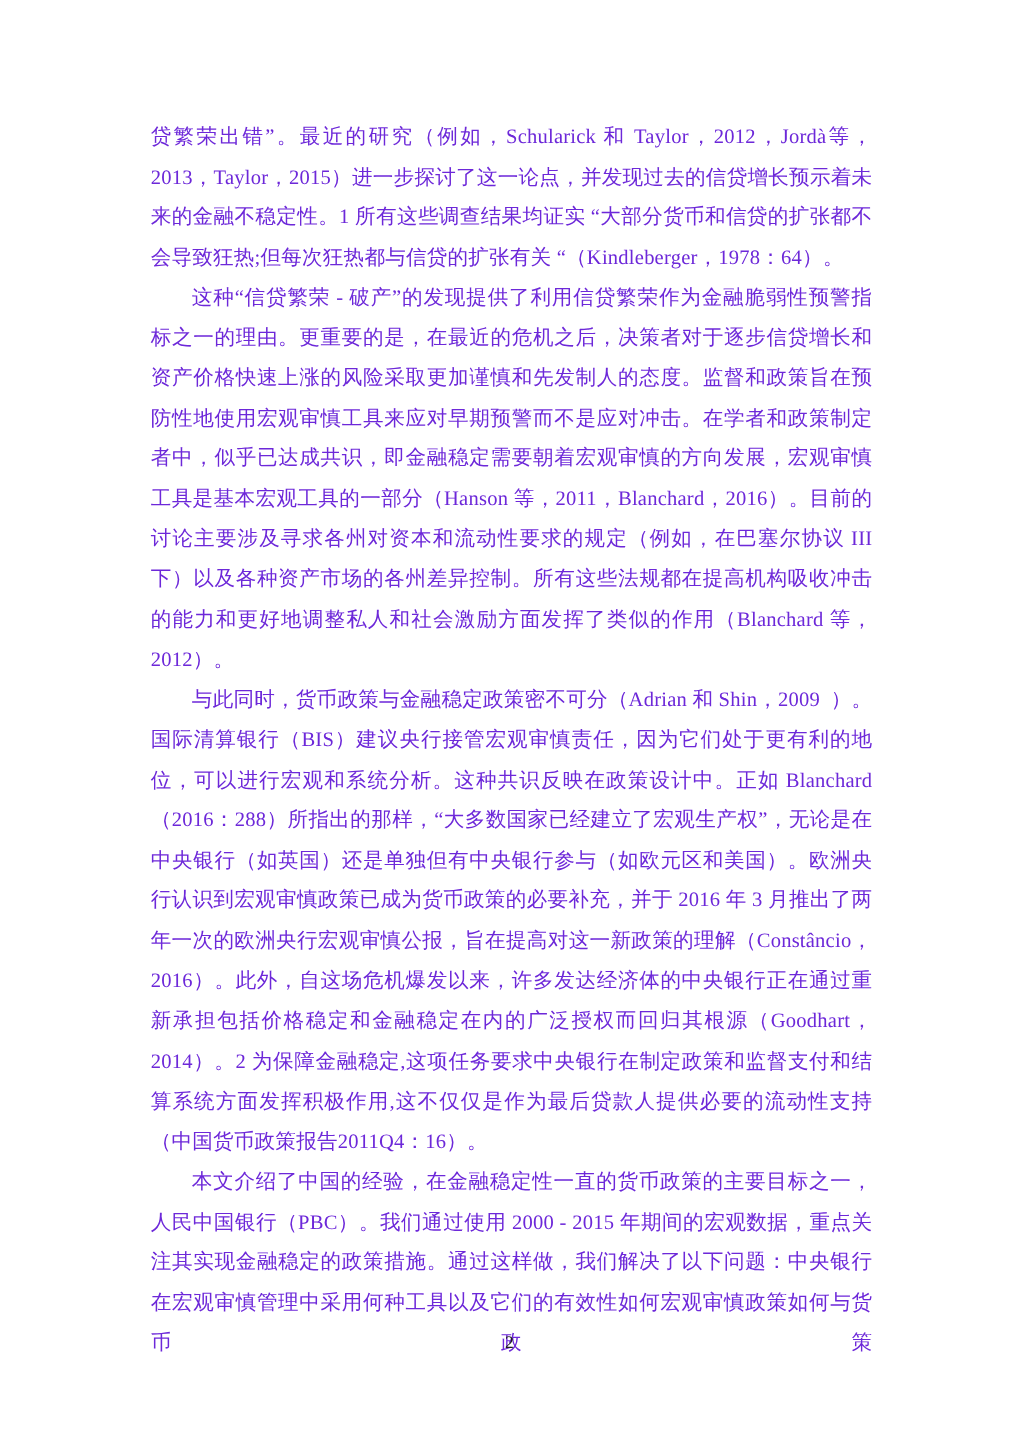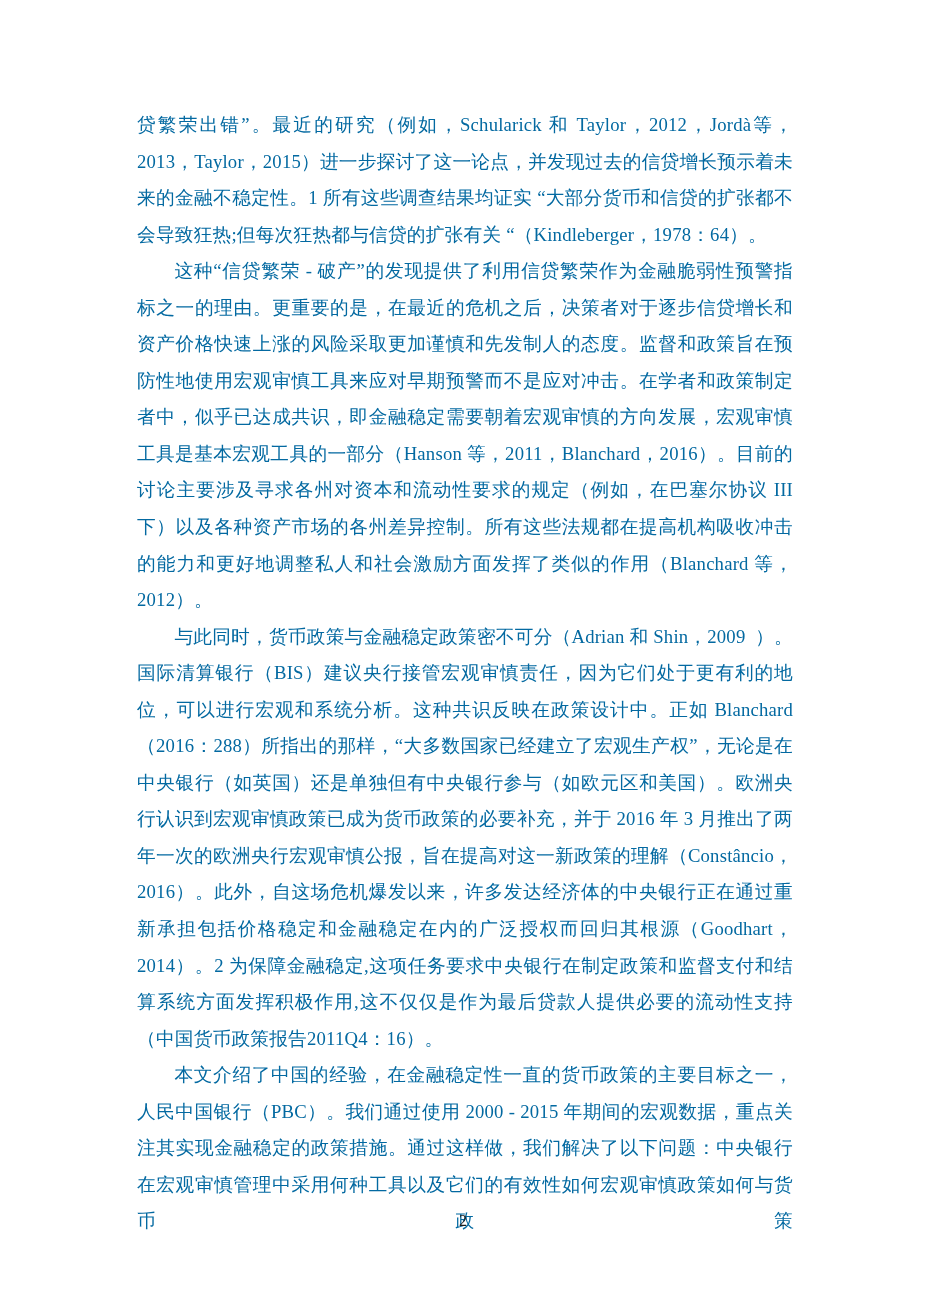--- a/index.html
+++ b/index.html
@@ -22,21 +22,21 @@
     background: #ffffff;
     overflow: hidden;
   }
   .textblock {
     position: absolute;
     left: 137px;
     top: 107px;
     width: 656px;
     font-size: 18.7px;
     line-height: 36.55px;
-    color: #0369a1;
+    color: #6d28d9;
     text-align: justify;
     text-justify: inter-ideograph;
     letter-spacing: 0.2px;
   }
   .textblock p {
     margin: 0;
     padding: 0;
   }
   .textblock p.indent {
     text-indent: 2em;

